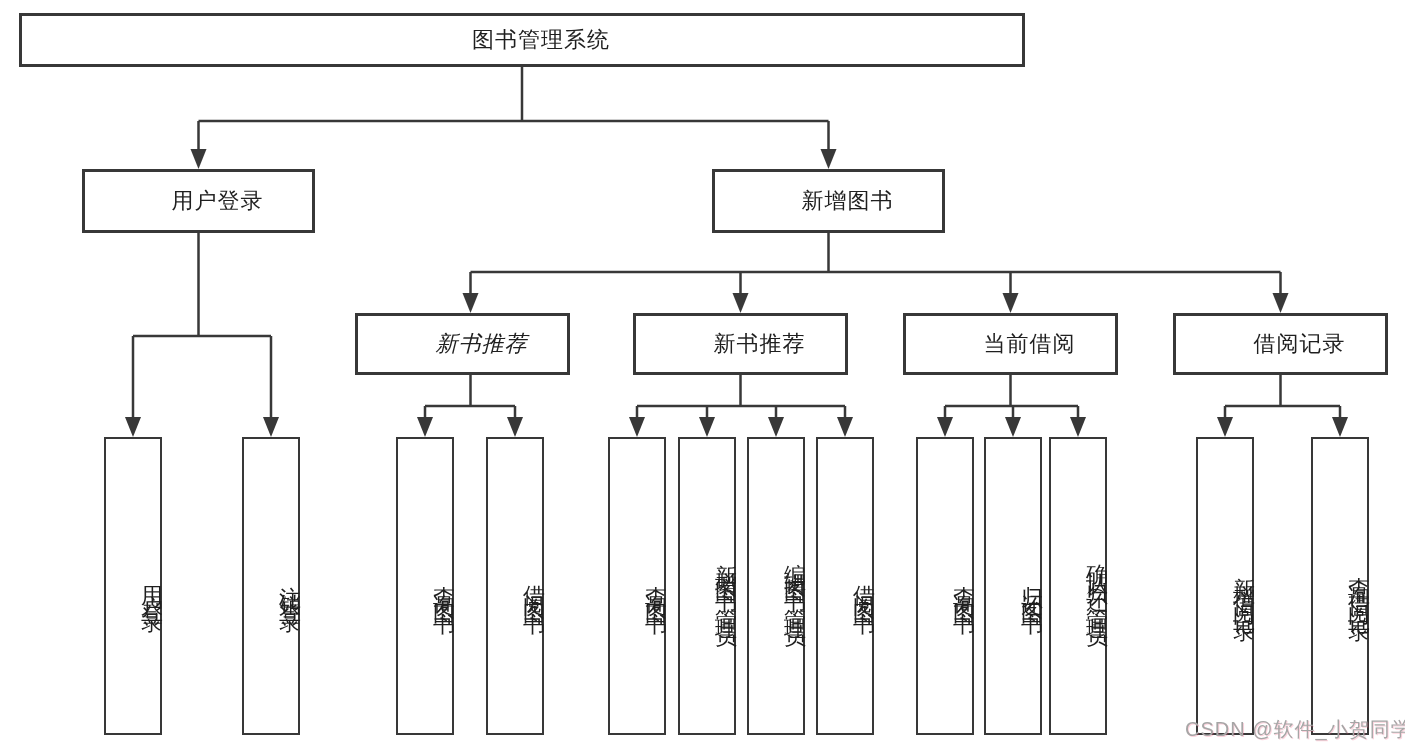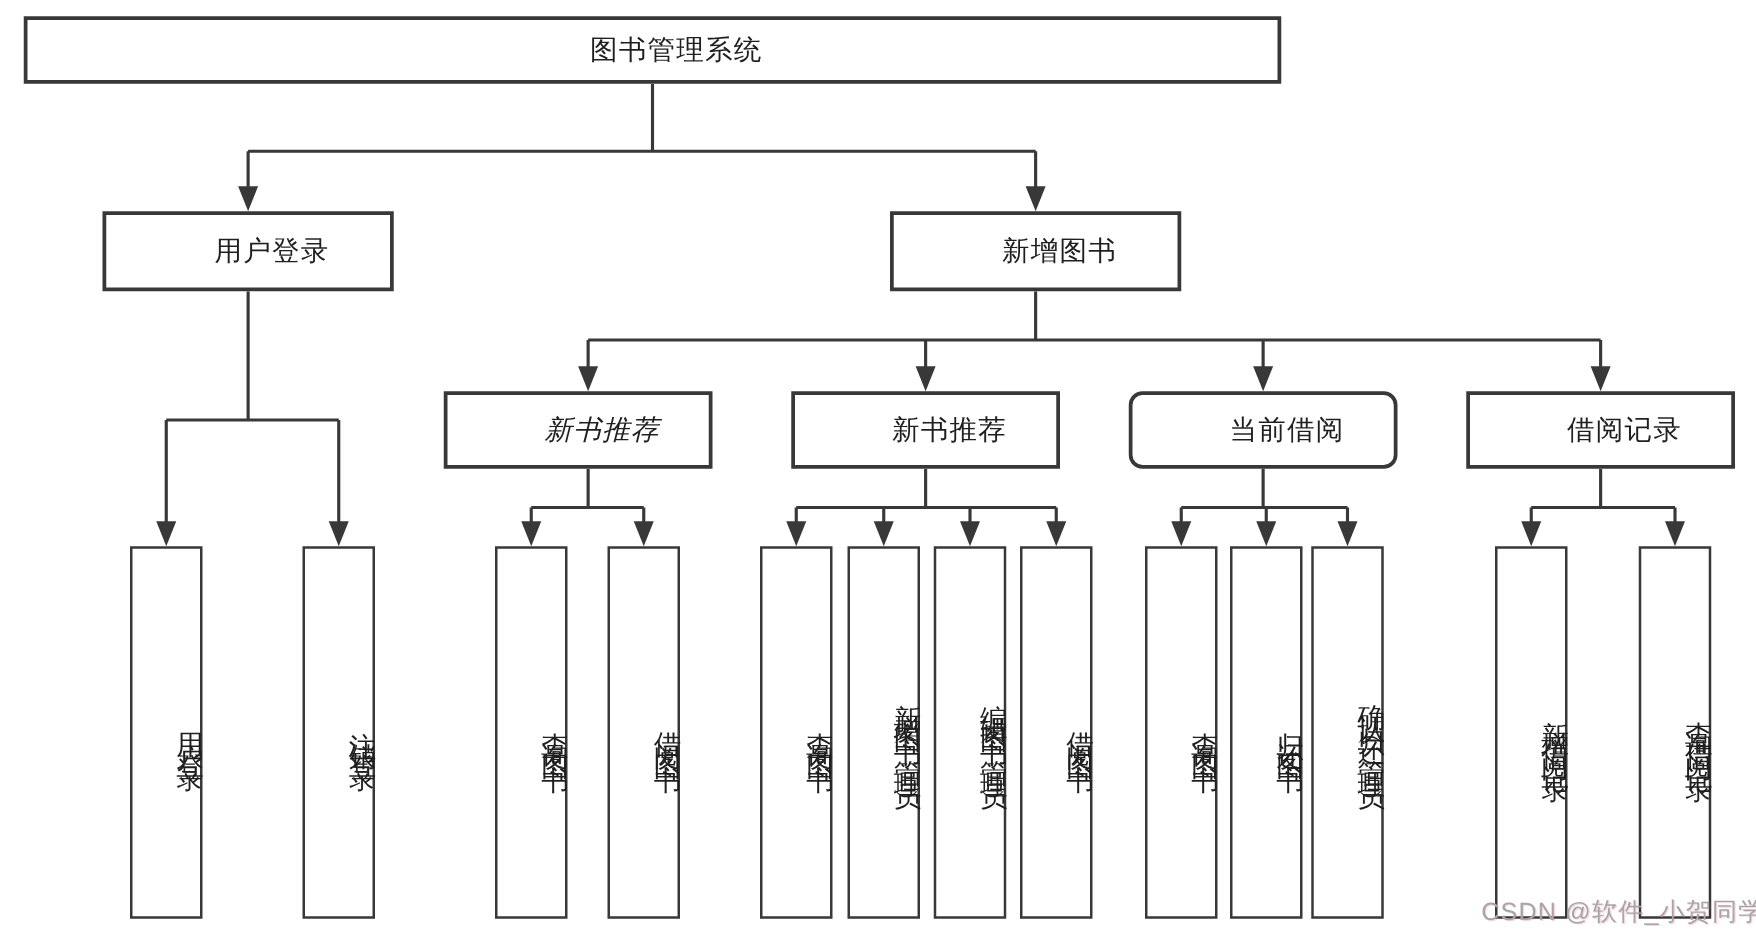--- a/index.html
+++ b/index.html
@@ -75,21 +75,21 @@
     </g>
   </svg>
 
   <div class="box root">图书管理系统</div>
 
   <div class="box lvl2" style="left:82px;">用户登录</div>
   <div class="box lvl2" style="left:712px;">新增图书</div>
 
   <div class="box lvl3" style="left:355px;font-style:italic;">新书推荐</div>
   <div class="box lvl3" style="left:633px;">新书推荐</div>
-  <div class="box lvl3" style="left:903px;border-radius:11px;">当前借阅</div>
+  <div class="box lvl3" style="left:903px;">当前借阅</div>
   <div class="box lvl3" style="left:1173px;">借阅记录</div>
 
   <div class="box leaf" style="left:104px;">
     <span class="vtext">用户登录</span>
   </div>
   <div class="box leaf" style="left:242px;">
     <span class="vtext">注销登录</span>
   </div>
 
   <div class="box leaf" style="left:396px;">

